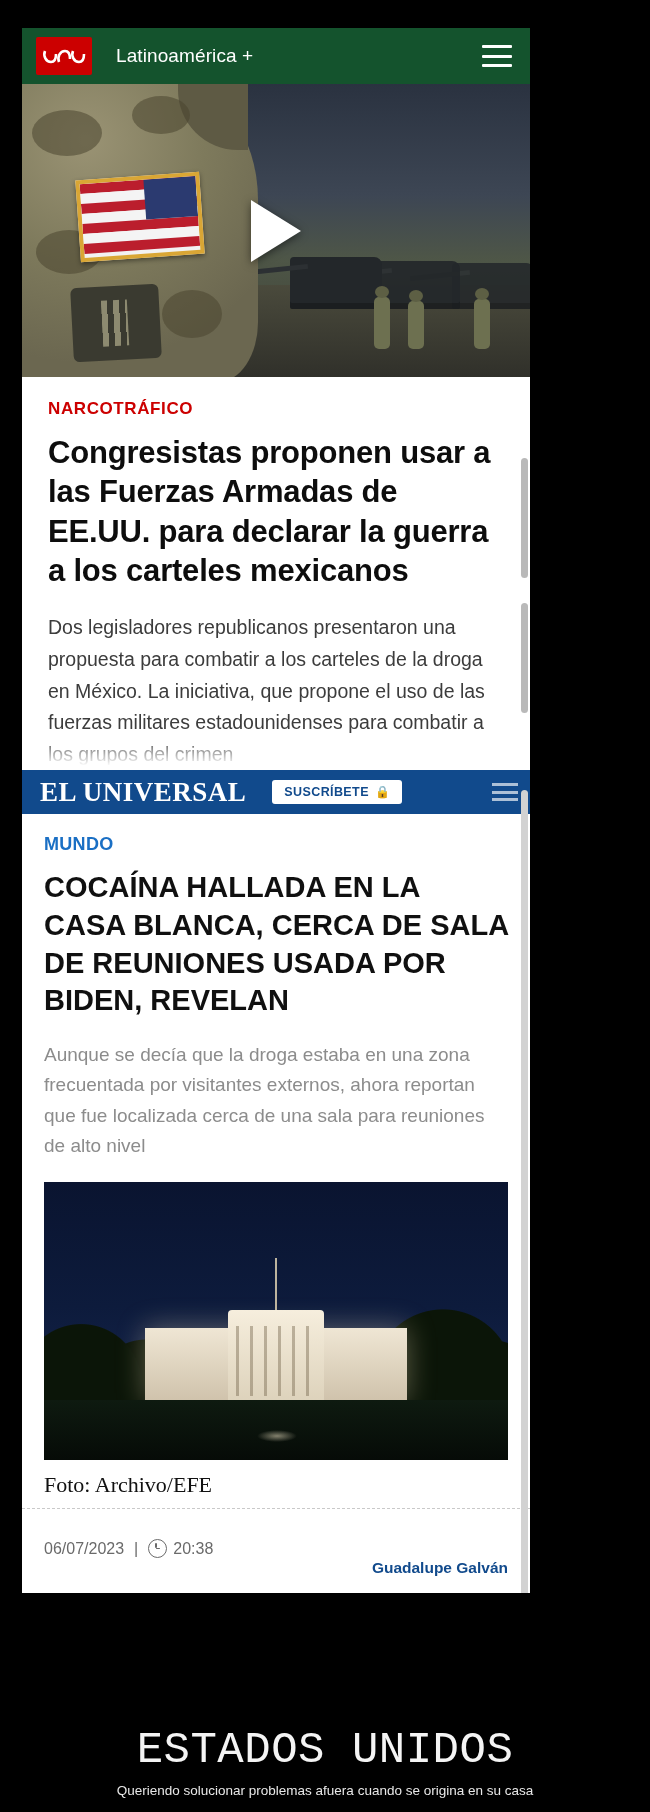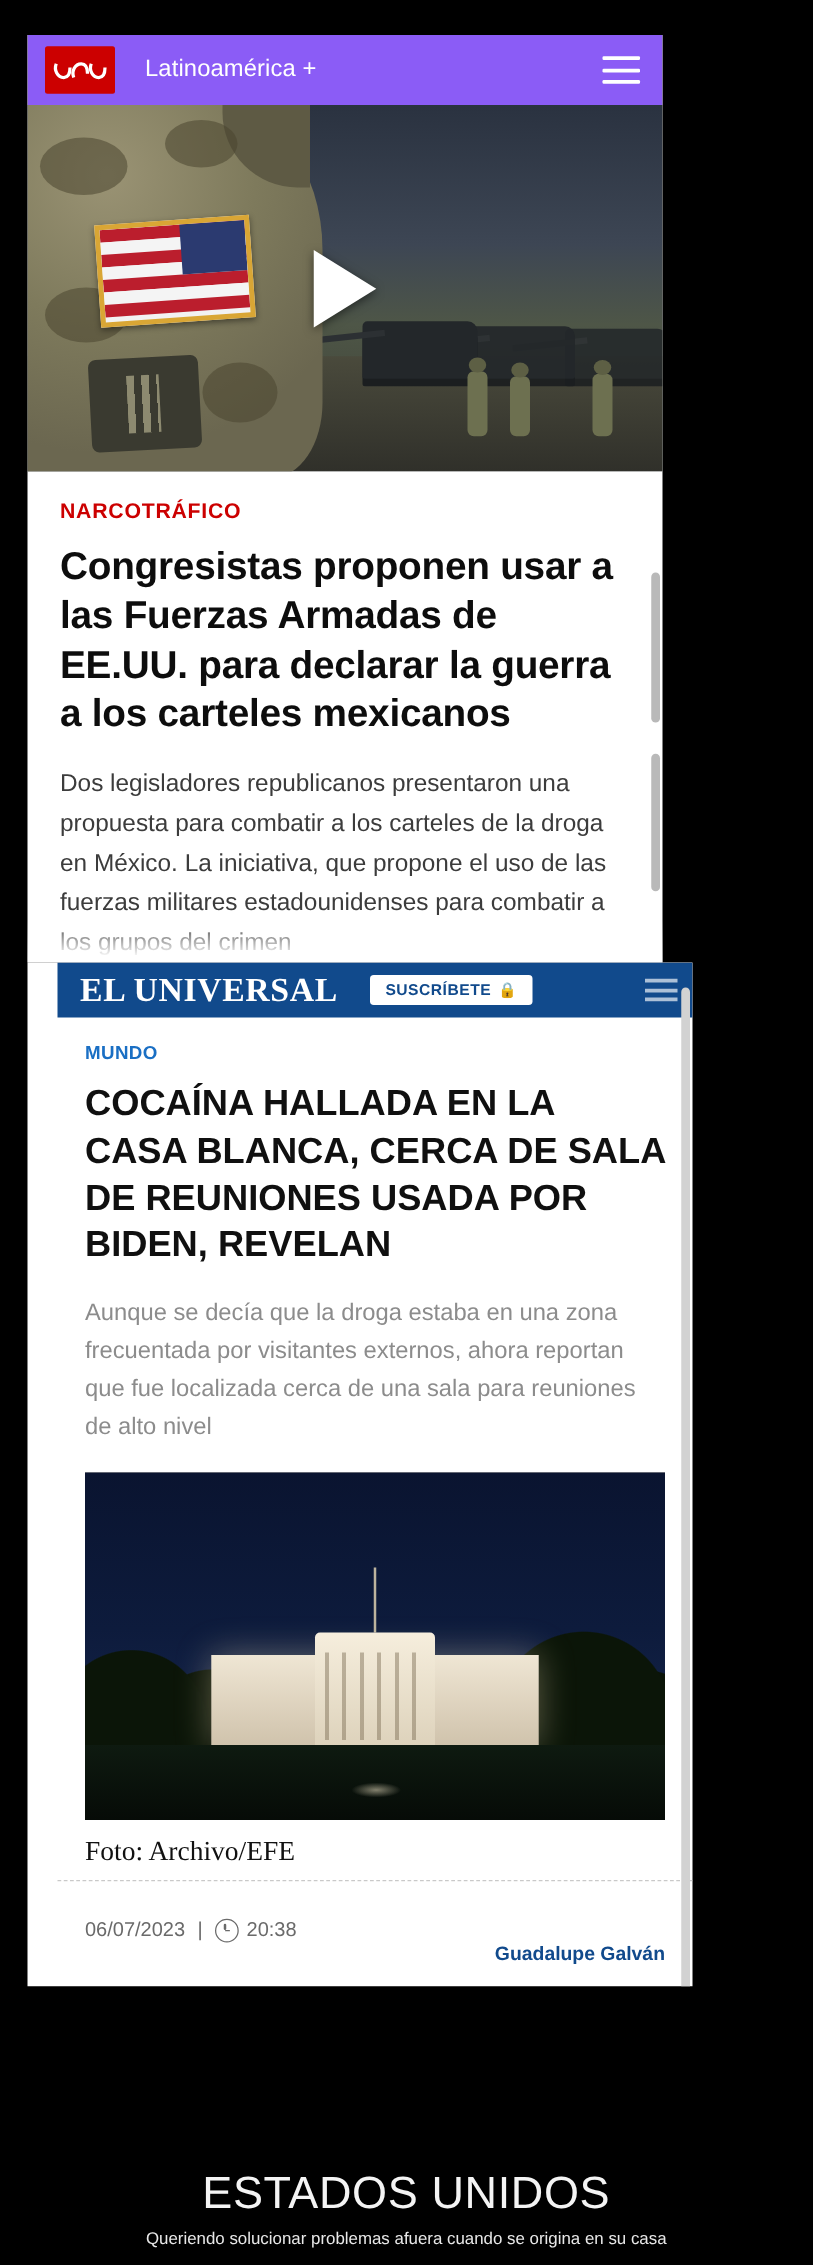--- a/index.html
+++ b/index.html
@@ -32,21 +32,21 @@
 
   
   .cnn-card {
     width: 508px;
     background: #ffffff;
     position: relative;
     overflow: hidden;
   }
   .cnn-header {
     height: 56px;
-    background: #8b5cf6;
+    background: #14532d;
     display: flex;
     align-items: center;
     padding: 0 18px 0 14px;
     box-sizing: border-box;
   }
   .cnn-logo {
     width: 56px;
     height: 38px;
     background: #cc0000;
     display: flex;
@@ -232,21 +232,20 @@
     border-radius: 4px;
     background: #b9b9b9;
   }
 
   
   .eu-card {
     width: 508px;
     background: #ffffff;
     position: relative;
     overflow: hidden;
-    padding-left: 24px;
   }
   .eu-header {
     height: 44px;
     background: #114a8c;
     display: flex;
     align-items: center;
     padding: 0 12px 0 18px;
     box-sizing: border-box;
   }
   .eu-logo {
@@ -277,21 +276,21 @@
     width: 26px; height: 18px;
     display:flex; flex-direction:column; justify-content: space-between;
     opacity:.65;
     cursor:pointer;
   }
   .eu-burger span { display:block; height:3px; background:#ffffff; }
   .eu-body { padding: 20px 22px 0 22px; }
   .eu-kicker {
     color: #1a6fc4;
     font-weight: bold;
-    font-size: 15px;
+    font-size: 18px;
     letter-spacing: .3px;
   }
   .eu-headline {
     margin: 14px 0 0 0;
     font-size: 29px;
     line-height: 1.3;
     font-weight: bold;
     color: #101010;
   }
   .eu-dek {
@@ -388,23 +387,23 @@
 
   
   .bottom {
     position: absolute;
     left: 0; right: 0;
     bottom: 0;
     text-align: center;
     padding-bottom: 14px;
   }
   .bottom-title {
-    font-family: Liberation Sans, sans-serif;
+    font-family: Liberation Mono, monospace;
     color: #f4f4f4;
-    font-size: 36px;
+    font-size: 44px;
     letter-spacing: .5px;
   }
   .bottom-sub {
     margin-top: 8px;
     color: #e8e8e8;
     font-size: 13.5px;
   }
   .watermark {
     margin-top: 28px;
     text-align: right;

